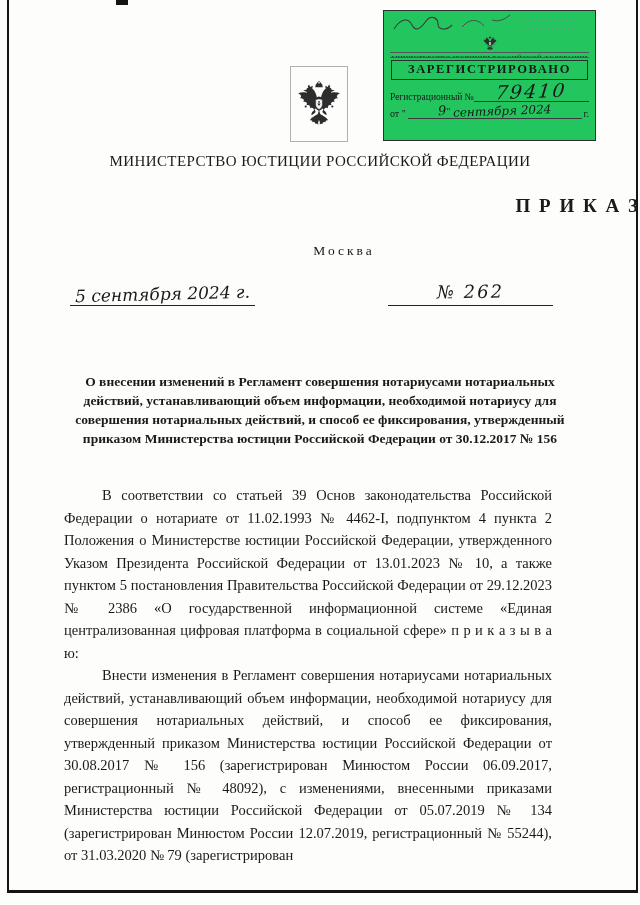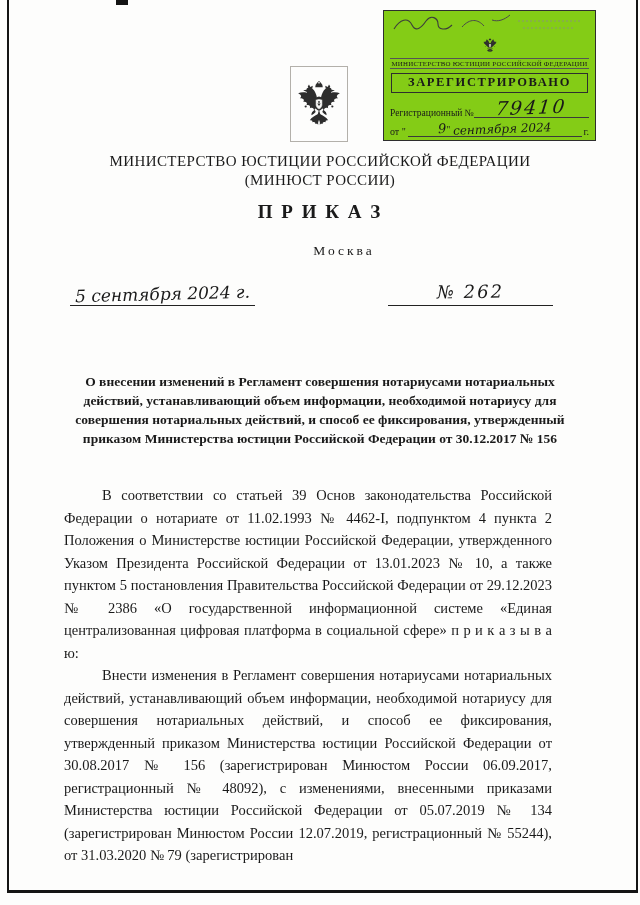--- a/index.html
+++ b/index.html
@@ -16,22 +16,22 @@
   .edge{position:absolute;background:#141414;}
   .edge-left{left:7px;top:0;width:2px;height:893px;}
   .edge-right{left:636px;top:0;width:2px;height:893px;}
   .edge-bottom{left:7px;top:890px;width:631px;height:3px;}
   .edge-topmark{left:116px;top:0;width:12px;height:5px;}
 
   
   .stamp{
     position:absolute;left:383px;top:10px;width:213px;height:131px;
     border:1.5px solid #2e2e2e;box-sizing:border-box;
-    padding:2px 6px 3px;display:flex;flex-direction:column;justify-content:space-between;
-    background:#84cc16;
+    padding:2px 6px 21px;display:flex;flex-direction:column;justify-content:space-between;
+    background:#22c55e;
   }
   .stamp-scribble{height:24px;position:relative;}
   .stamp-eagle{display:flex;justify-content:center;height:18px;margin-top:-2px;}
   .stamp-ministry{
     font-size:6.9px;letter-spacing:.25px;text-align:center;
     border-top:1px solid #555;border-bottom:1px solid #555;
     padding:1px 0;white-space:nowrap;overflow:hidden;
   }
   .stamp-registered{
     border:1.5px solid #2e2e2e;margin:2px 1px;
@@ -54,22 +54,22 @@
     border:1px solid #b3b0aa;box-sizing:border-box;
     display:flex;align-items:center;justify-content:center;
   }
 
   
   .ministry-title{
     position:absolute;top:152px;left:0;width:100%;
     text-align:center;font-size:15px;line-height:19px;letter-spacing:.4px;
   }
   .doc-type{
-    position:absolute;top:201px;left:0;width:100%;
-    text-align:center;font-size:19px;font-weight:bold;letter-spacing:2px;
+    position:absolute;top:195px;left:0;width:100%;
+    text-align:right;font-size:19px;font-weight:bold;letter-spacing:2px;
   }
   .city{
     position:absolute;top:243px;left:0;width:100%;
     text-align:center;font-size:13.5px;letter-spacing:3px;margin-left:24px;
   }
 
   
   .fill-row{
     position:absolute;top:281px;left:70px;width:483px;
     display:flex;justify-content:space-between;align-items:flex-end;
@@ -154,21 +154,20 @@
   </div>
 
   <div class="emblem-box">
     <svg width="50" height="64" viewBox="0 0 120 112">
         <use href="#eagle-art"></use>
       </svg>
   </div>
 
   <div class="ministry-title">
     <div>МИНИСТЕРСТВО ЮСТИЦИИ РОССИЙСКОЙ ФЕДЕРАЦИИ</div>
-    <div>(МИНЮСТ РОССИИ)</div>
   </div>
 
   <div class="doc-type">П Р И К А З</div>
 
   <div class="city">Москва</div>
 
   <div class="fill-row">
     <div class="fill-left">
       <span class="hw">5 сентября 2024 г.</span>
     </div>

